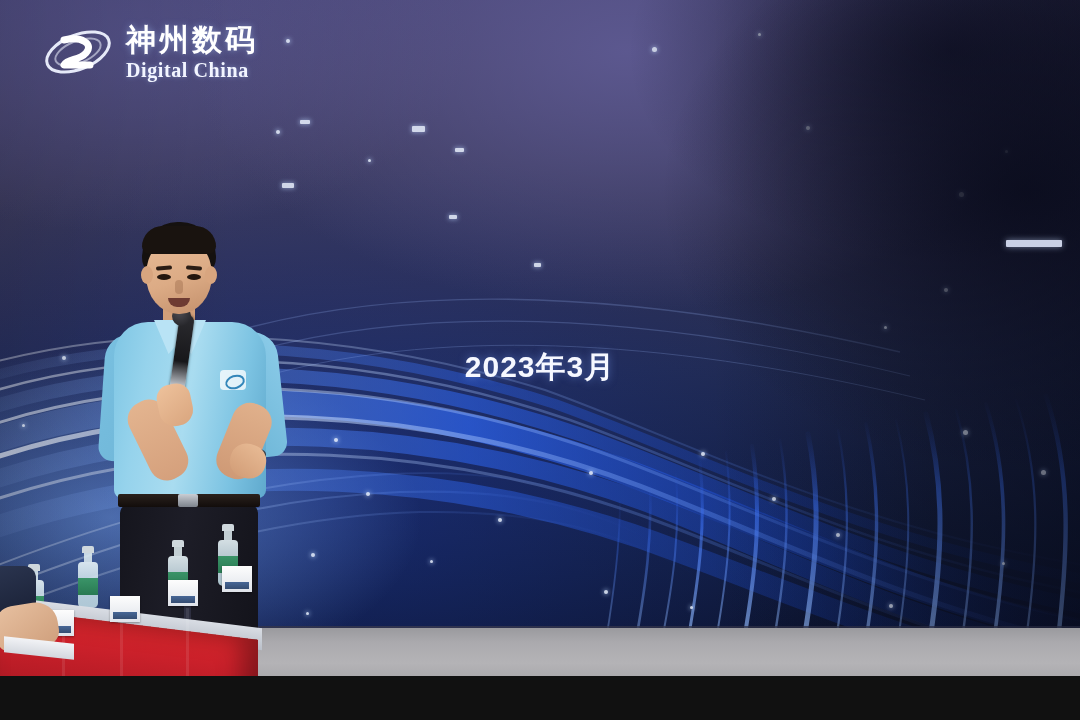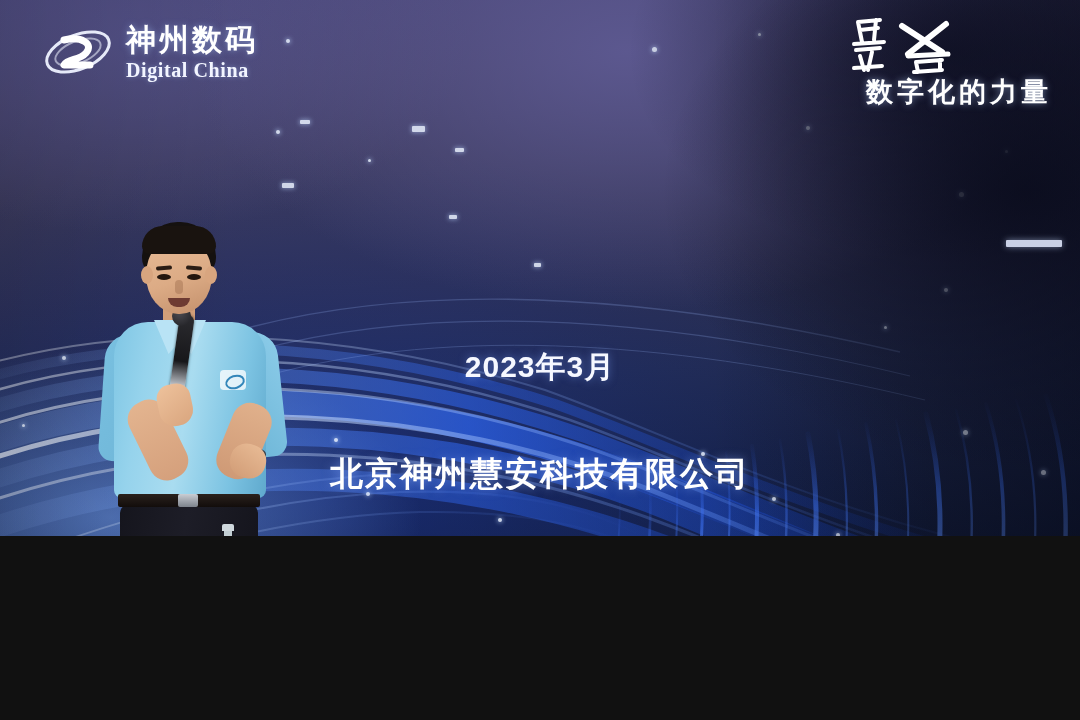--- a/index.html
+++ b/index.html
@@ -1,21 +1,21 @@
 <!DOCTYPE html>
 <html lang="zh"><head>
 <meta charset="utf-8">
 <title>Conference Stage Presentation</title>
 <style>
   html,body{margin:0;padding:0;background:#111;}
   body{font-family:"Liberation Sans","DejaVu Sans",sans-serif;}
 
   .scene{
     position:relative;
-    width:1080px;height:536px;
+    width:1080px;height:676px;
     overflow:hidden;
     background:#1d1d33;
   }
 
   
   .led-screen{
     position:absolute;left:0;top:0;width:1080px;height:640px;
     background:
       radial-gradient(ellipse 700px 420px at 58% 8%,  rgba(96,92,150,.85) 0%, rgba(60,58,104,0) 62%),
       radial-gradient(ellipse 520px 300px at 12% 6%,  rgba(86,84,140,.75) 0%, rgba(54,52,96,0) 65%),
@@ -405,38 +405,22 @@
           </g>
           <path d="M22 20 C 40 16, 52 24, 44 33 C 37 41, 26 38, 22 45 L 48 45" fill="none" stroke="#ffffff" stroke-width="7" stroke-linecap="round" stroke-linejoin="round"></path>
         </svg>
       </span>
       <span class="logo-text">
         <div class="logo-cn">神州数码</div>
         <div class="logo-en">Digital China</div>
       </span>
     </div>
 
-    <div class="logo-right">
-      <div class="calli">
-        <svg width="160" height="66" viewBox="0 0 160 66">
-          <g stroke="#ffffff" fill="none" stroke-linecap="round" stroke-linejoin="round">
-            <path d="M12 10 L34 8 M14 18 L32 16 M12 10 L16 30 M30 8 L28 28 M8 32 L38 30" stroke-width="4"></path>
-            <path d="M10 38 L34 36 M14 44 L18 58 M26 40 L22 58 M8 56 L36 54" stroke-width="4"></path>
-            <path d="M56 14 L96 40" stroke-width="6"></path>
-            <path d="M100 12 L62 42" stroke-width="6"></path>
-            <path d="M62 44 L102 42" stroke-width="5"></path>
-            <path d="M70 50 L96 48 M70 50 L72 60 M94 48 L94 58 M68 60 L96 58" stroke-width="4"></path>
-          </g>
-        </svg>
-      </div>
-      <div class="slogan">数字化的力量</div>
-    </div>
 
     <div class="slide-date">2023年3月</div>
-    <div class="slide-company">北京神州慧安科技有限公司</div>
     <div class="deco-dash"></div>
   </div>
 
   <div class="floor-edge"></div>
   <div class="stage-floor"></div>
   <div class="floor-seam"></div>
 
   <div class="speaker">
     <div class="sp-legs"></div>
     <div class="sp-leg-gap"></div>

